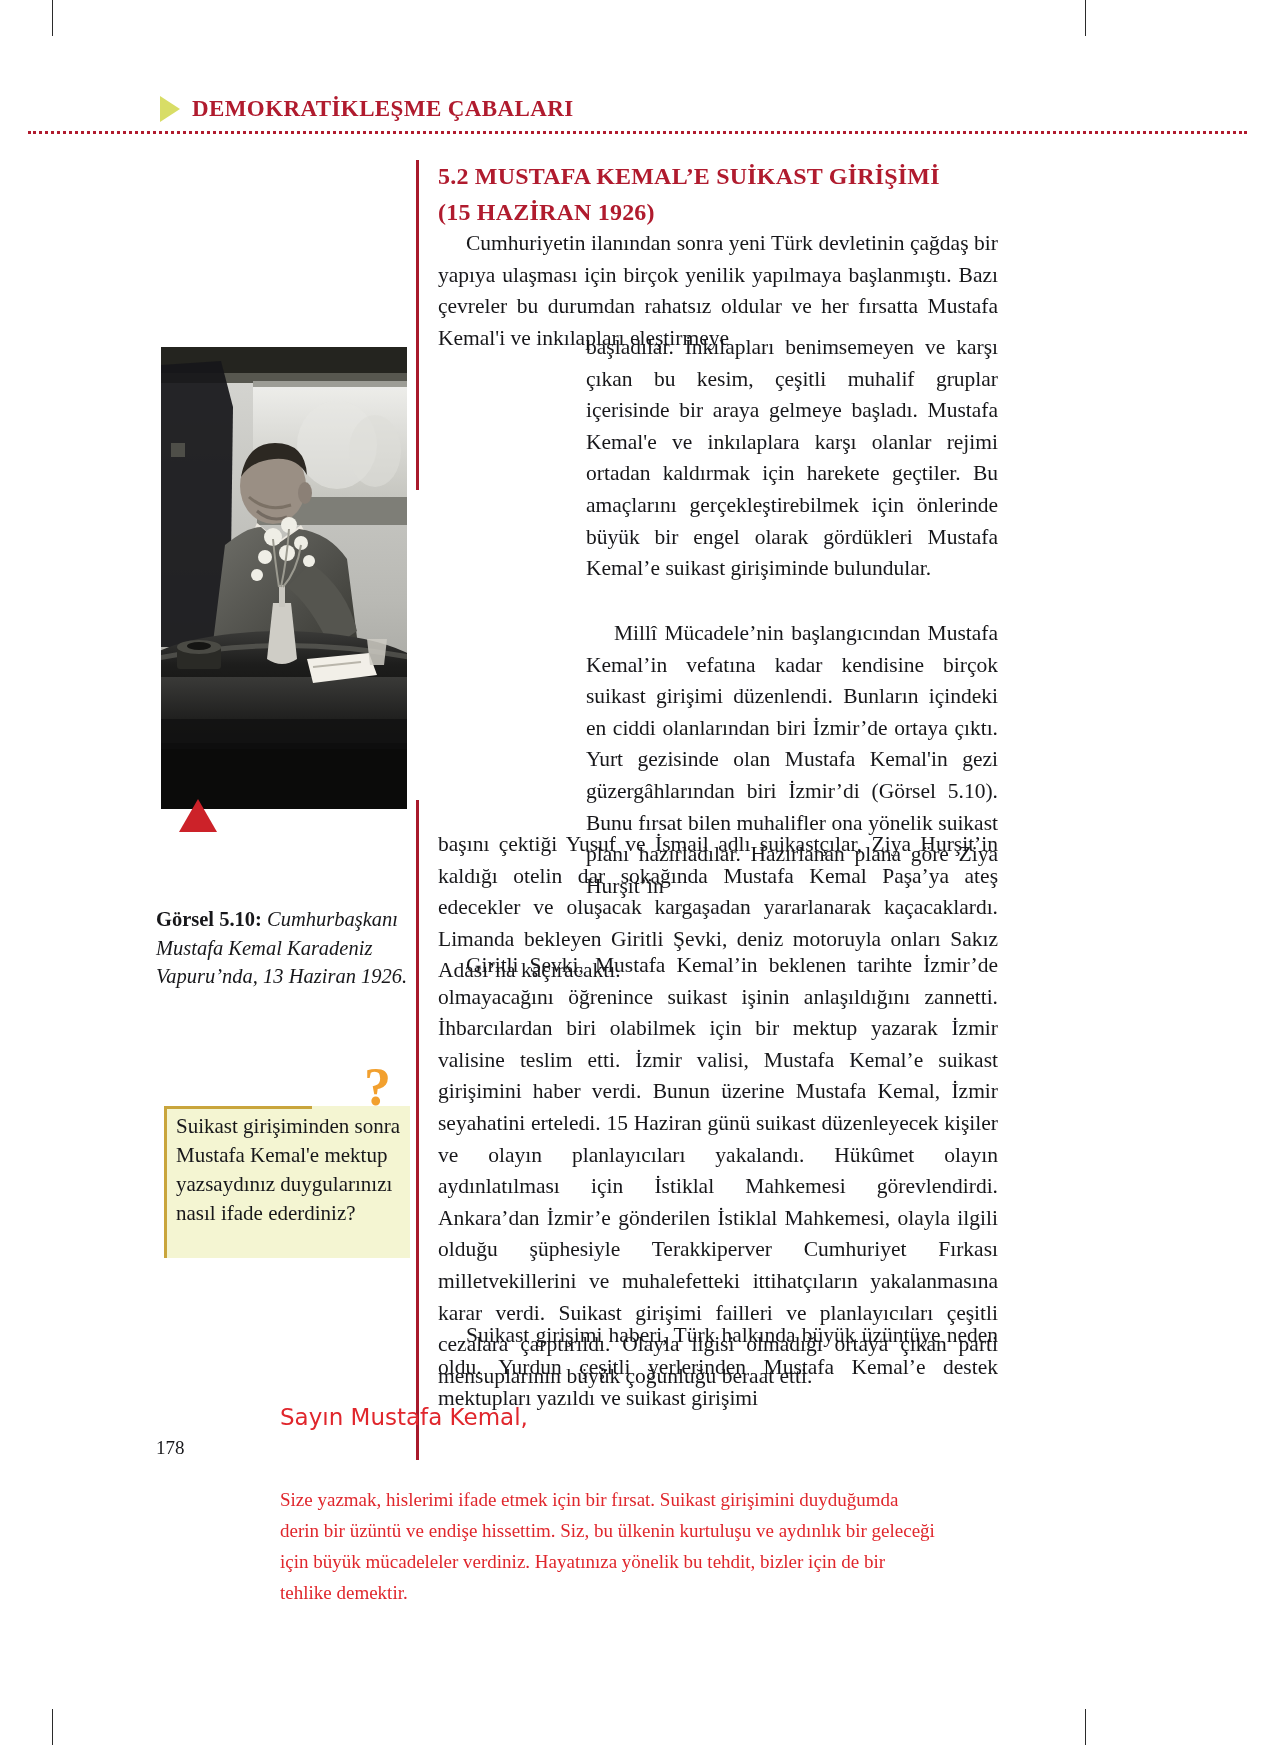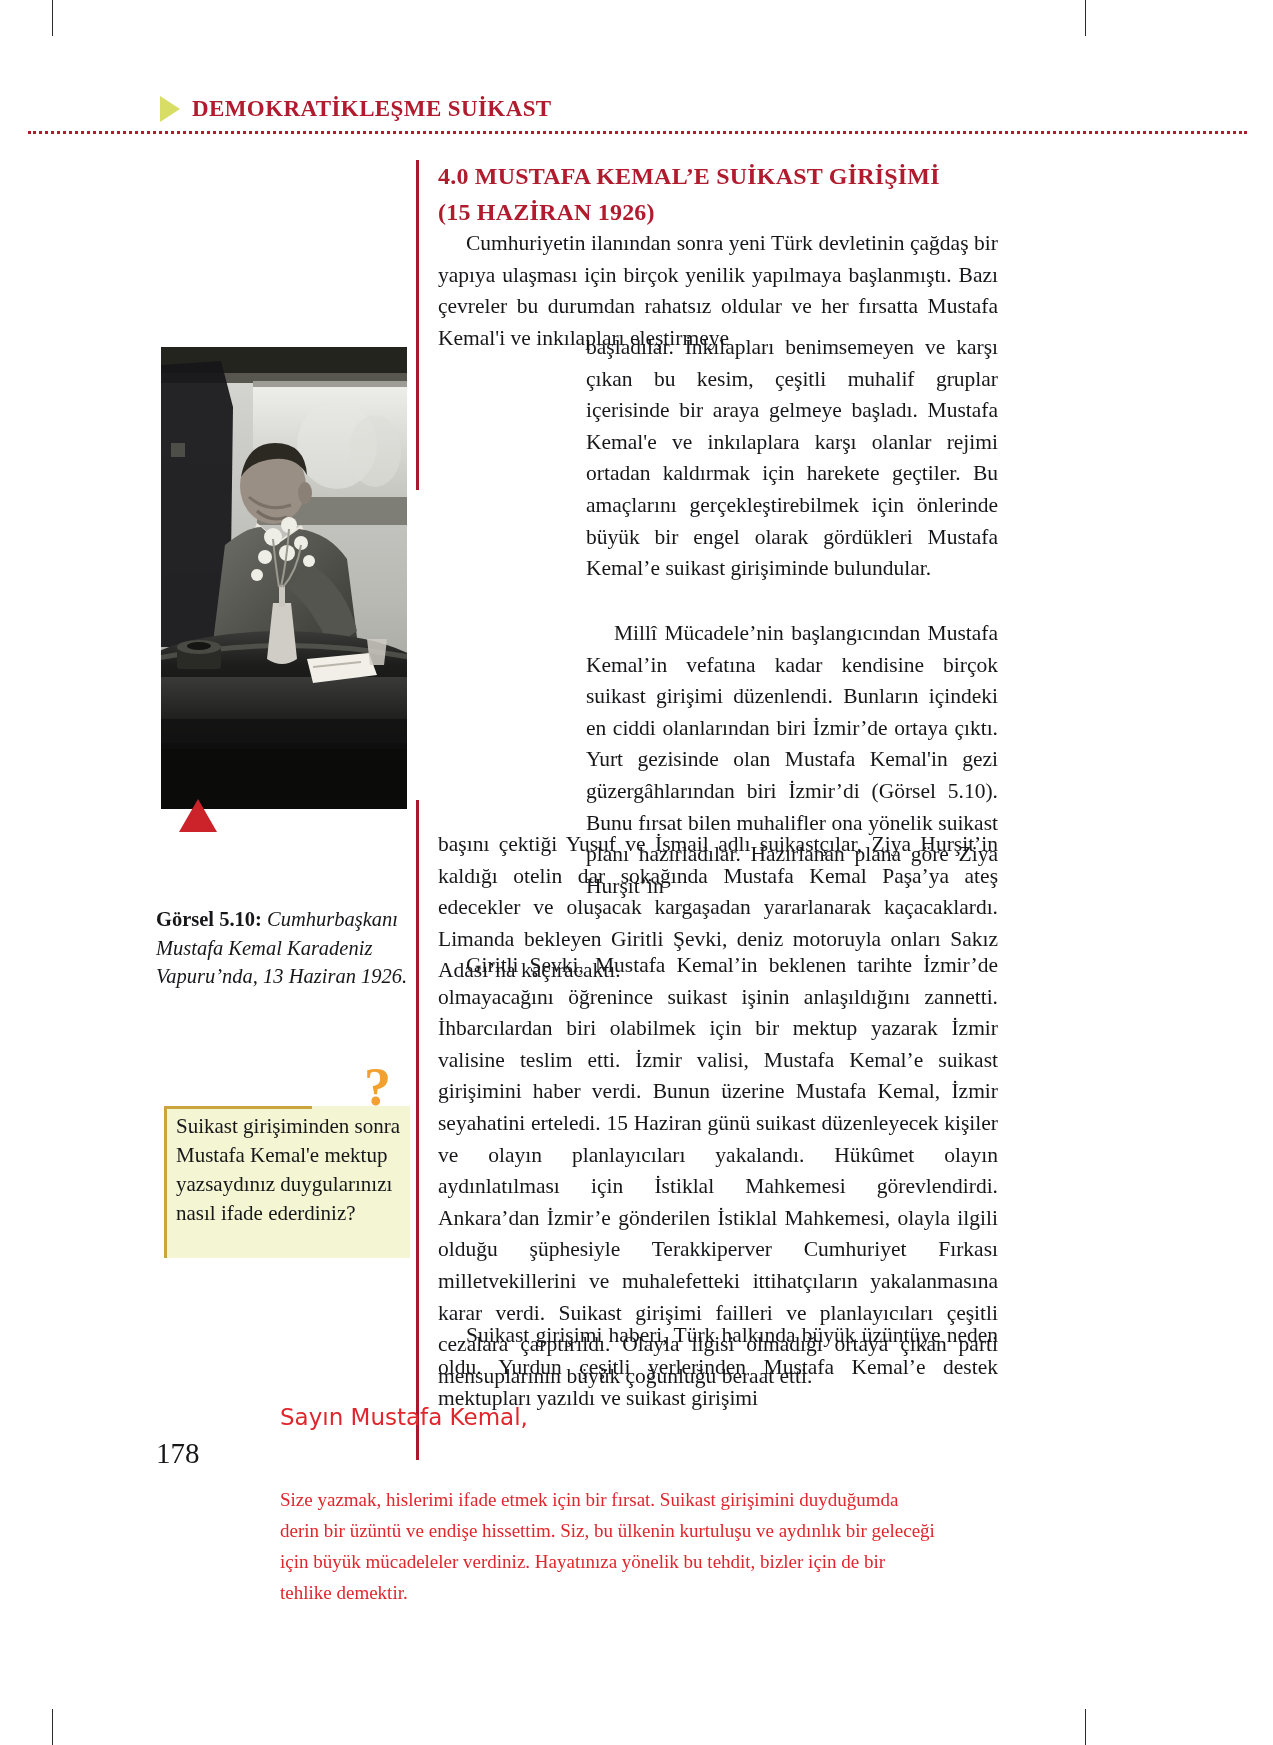--- a/index.html
+++ b/index.html
@@ -185,21 +185,21 @@
     font-size: 54px;
     line-height: 54px;
     color: #f2a02e;
   }
 
   
   .page-num {
     position: absolute;
     left: 156px;
     top: 1437px;
-    font-size: 29px;
+    font-size: 19px;
     color: #17171a;
   }
 
   
   .letter-salutation {
     position: absolute;
     left: 280px;
     top: 1404px;
     font-family: "DejaVu Sans", "Liberation Sans", sans-serif;
     font-size: 23px;
@@ -219,29 +219,29 @@
 </head>
 <body>
 
 <div class="crop-mark cm-tl-v"></div>
 <div class="crop-mark cm-tr-v"></div>
 <div class="crop-mark cm-bl-v"></div>
 <div class="crop-mark cm-br-v"></div>
 
 <div class="running-head">
   <div class="head-arrow"></div>
-  <div class="head-title">DEMOKRATİKLEŞME SUİKAST</div>
+  <div class="head-title">DEMOKRATİKLEŞME ÇABALARI</div>
 </div>
 <div class="head-rule"></div>
 
 <div class="col-rule col-rule-top"></div>
 <div class="col-rule col-rule-bottom"></div>
 
 <div class="sec-heading">
-  <div>4.0 MUSTAFA KEMAL’E SUİKAST GİRİŞİMİ</div>
+  <div>5.2 MUSTAFA KEMAL’E SUİKAST GİRİŞİMİ</div>
   <div>(15 HAZİRAN 1926)</div>
 </div>
 
 <div class="body-par par-a"><span class="indent"></span><span>Cumhuriyetin ilanından sonra yeni Türk devletinin çağdaş bir yapıya ulaşması için birçok yenilik yapılmaya başlanmıştı. Bazı çevreler bu durumdan rahatsız oldular ve her fırsatta Mustafa Kemal'i ve inkılapları eleştirmeye</span></div>
 <div class="body-par par-b"><span>başladılar. İnkılapları benimsemeyen ve karşı çıkan bu kesim, çeşitli muhalif gruplar içerisinde bir araya gelmeye başladı. Mustafa Kemal'e ve inkılaplara karşı olanlar rejimi ortadan kaldırmak için harekete geçtiler. Bu amaçlarını gerçekleştirebilmek için önlerinde büyük bir engel olarak gördükleri Mustafa Kemal’e suikast girişiminde bulundular.</span></div>
 <div class="body-par par-c"><span class="indent"></span><span>Millî Mücadele’nin başlangıcından Mustafa Kemal’in vefatına kadar kendisine birçok suikast girişimi düzenlendi. Bunların içindeki en ciddi olanlarından biri İzmir’de ortaya çıktı. Yurt gezisinde olan Mustafa Kemal'in gezi güzergâhlarından biri İzmir’di (Görsel 5.10). Bunu fırsat bilen muhalifler ona yönelik suikast planı hazırladılar. Hazırlanan plana göre Ziya Hurşit’in</span></div>
 <div class="body-par par-d"><span>başını çektiği Yusuf ve İsmail adlı suikastçılar, Ziya Hurşit’in kaldığı otelin dar sokağında Mustafa Kemal Paşa’ya ateş edecekler ve oluşacak kargaşadan yararlanarak kaçacaklardı. Limanda bekleyen Giritli Şevki, deniz motoruyla onları Sakız Adası’na kaçıracaktı.</span></div>
 <div class="body-par par-e"><span class="indent"></span><span>Giritli Şevki, Mustafa Kemal’in beklenen tarihte İzmir’de olmayacağını öğrenince suikast işinin anlaşıldığını zannetti. İhbarcılardan biri olabilmek için bir mektup yazarak İzmir valisine teslim etti. İzmir valisi,  Mustafa Kemal’e suikast girişimini haber verdi. Bunun üzerine Mustafa Kemal, İzmir seyahatini erteledi. 15 Haziran günü suikast düzenleyecek kişiler ve olayın planlayıcıları yakalandı. Hükûmet olayın aydınlatılması için İstiklal Mahkemesi görevlendirdi.  Ankara’dan İzmir’e gönderilen İstiklal Mahkemesi, olayla ilgili olduğu şüphesiyle Terakkiperver Cumhuriyet Fırkası milletvekillerini ve muhalefetteki ittihatçıların yakalanmasına karar verdi. Suikast girişimi failleri ve planlayıcıları çeşitli cezalara çarptırıldı. Olayla ilgisi olmadığı ortaya çıkan parti mensuplarının büyük çoğunluğu beraat etti.</span></div>
 <div class="body-par par-f"><span class="indent"></span><span>Suikast girişimi haberi, Türk halkında büyük üzüntüye neden oldu. Yurdun çeşitli yerlerinden Mustafa Kemal’e destek mektupları yazıldı ve suikast girişimi</span></div>
 

